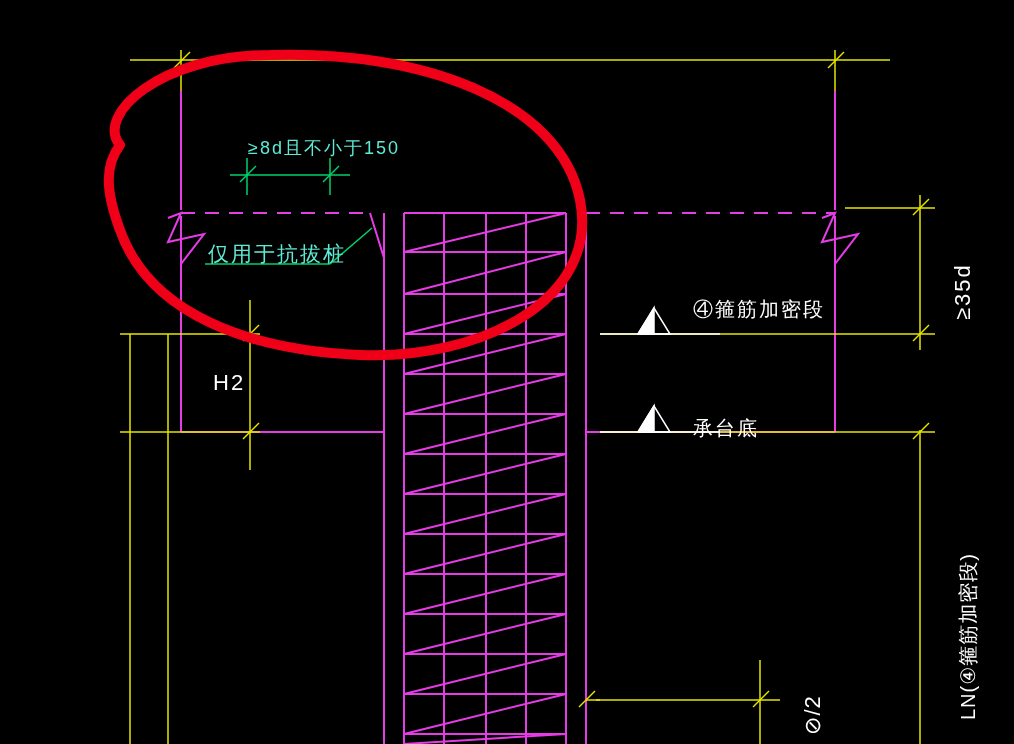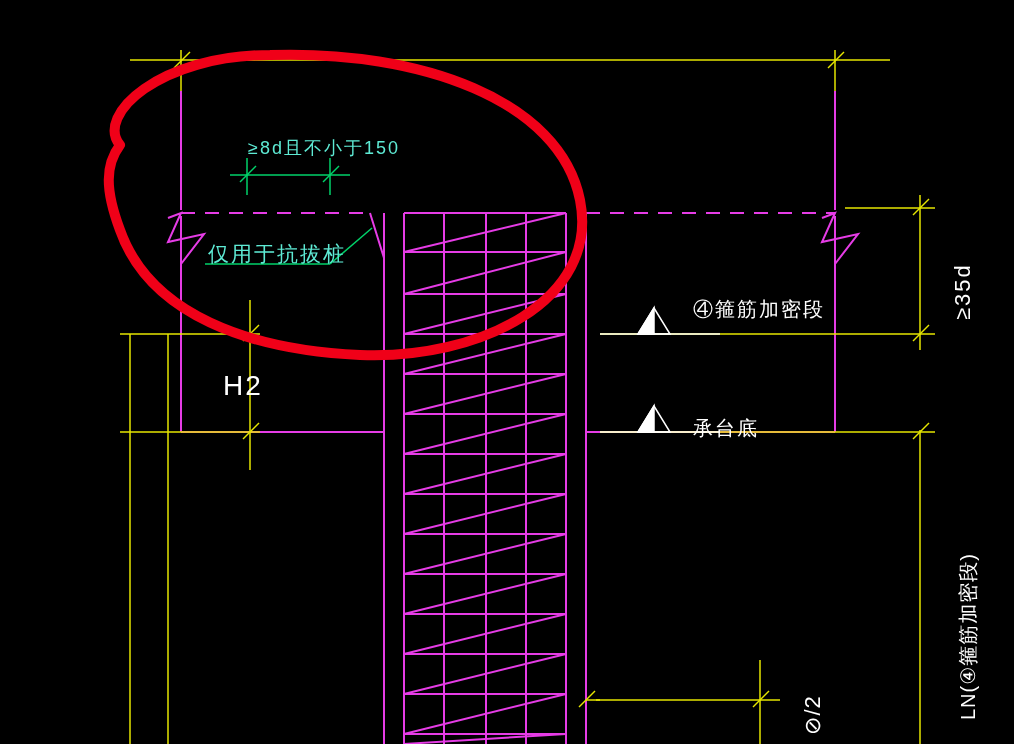--- a/index.html
+++ b/index.html
@@ -180,21 +180,21 @@
 </svg>
 
 <div class="label green" style="left:248px; top:136px;">≥8d且不小于150</div>
 
 <div class="label green" style="left:208px; top:240px; font-size:21px;">仅用于抗拔桩</div>
 
 <div class="label" style="left:693px; top:296px;">④箍筋加密段</div>
 
 <div class="label" style="left:693px; top:400px;margin-top:15px;">承台底</div>
 
-<div class="label" style="left:223px; top:370px; font-size:28px;">H2</div>
+<div class="label" style="left:213px; top:370px; font-size:22px;">H2</div>
 
 <div class="label rot" style="left:950px; top:320px; font-size:22px;">≥35d</div>
 
 <div class="label rot" style="left:800px; top:735px; font-size:22px; letter-spacing:1px;">⊘/2</div>
 
 <div class="label rot" style="left:955px; top:720px; font-size:20px; letter-spacing:1px;">LN(④箍筋加密段)</div>
 
 </div>
 
 </body></html>

